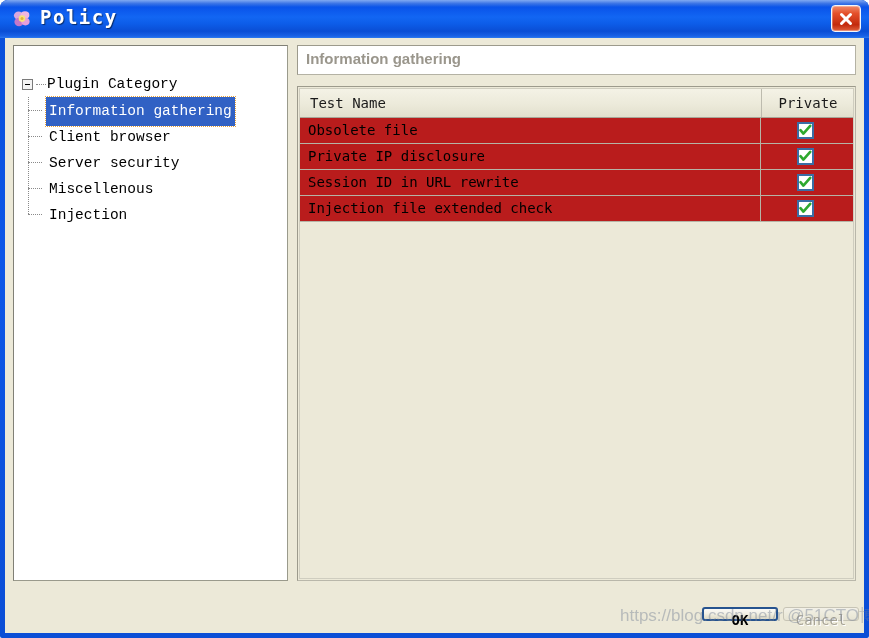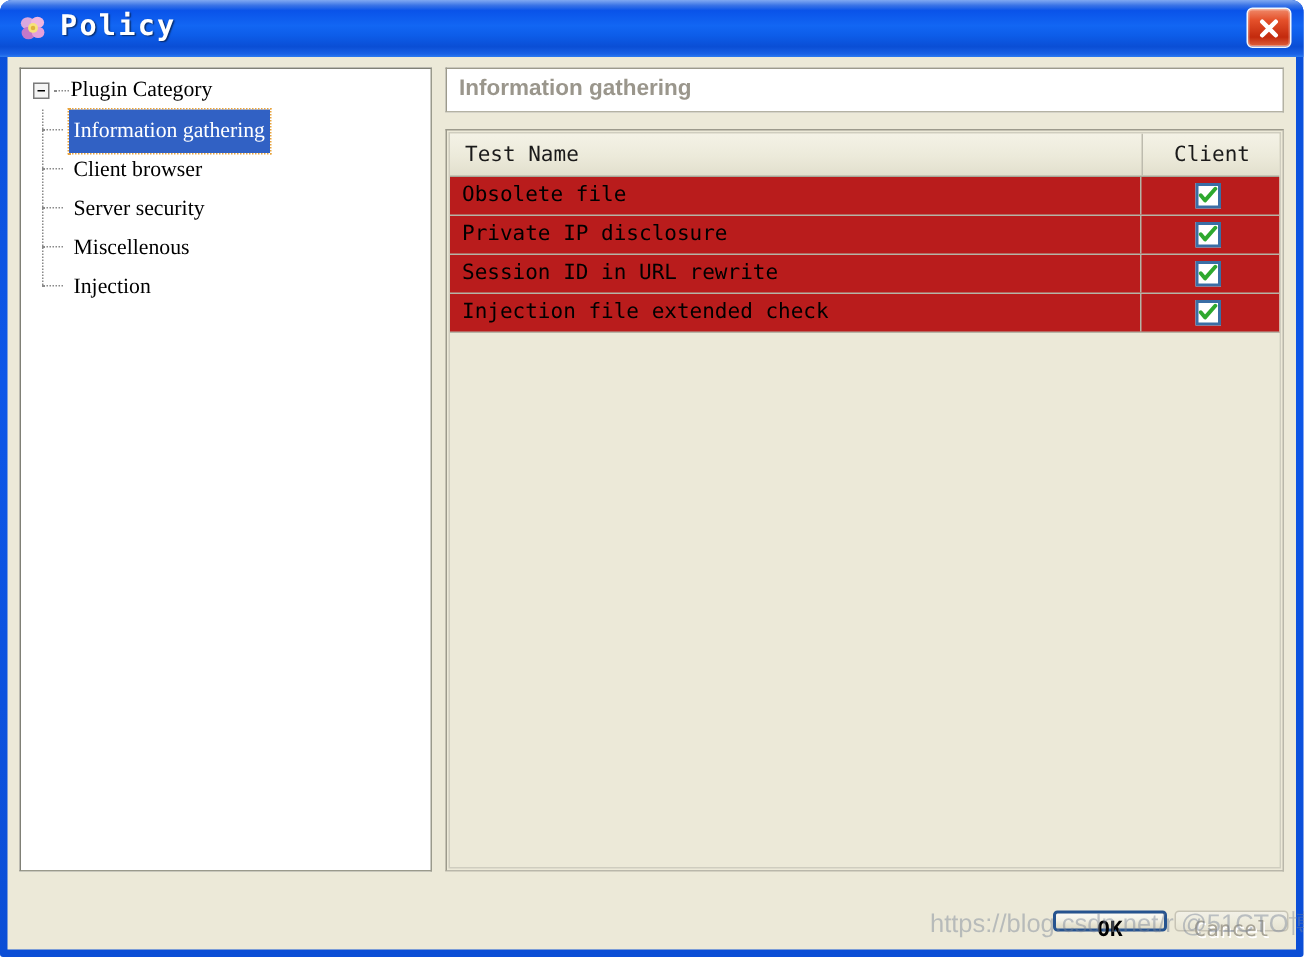--- a/index.html
+++ b/index.html
@@ -113,23 +113,24 @@
     background: #ffffff;
     border: 1px solid #9a9a8c;
     border-top-color: #808076;
     border-left-color: #808076;
     overflow: hidden;
   }
 
   .tree {
     position: relative;
     padding: 2px 0 0 0;
-    font-family: Liberation Serif, serif;
+    font-family: Liberation Mono, monospace;
     font-size: 14.5px;
     color: #000000;
+    margin-top: 24px;
   }
   .tree-root {
     position: relative;
     height: 25px;
     line-height: 25px;
     padding-left: 8px;
     white-space: nowrap;
   }
   .expander {
     display: inline-block;
@@ -450,21 +451,21 @@
 
       <div class="category-header">
         <div class="txt">Information gathering</div>
       </div>
 
       <div class="grid-wrap">
         <div class="grid-inner">
 
           <div class="grid-head">
             <div class="cell cell-name">Test Name</div>
-            <div class="cell cell-enabled">Client</div>
+            <div class="cell cell-enabled">Private</div>
           </div>
 
           <div class="grid-body">
 
             <div class="grid-row">
               <div class="name">Obsolete file</div>
               <div class="enabled-cell">
                 <div class="chk">
                   <svg width="13" height="13" viewBox="0 0 13 13">
                     <path d="M1.5 6.2 L4.4 9.6 L11.2 1.8" stroke="#2ea82e" stroke-width="2.6" fill="none" stroke-linecap="round" stroke-linejoin="round"></path>

